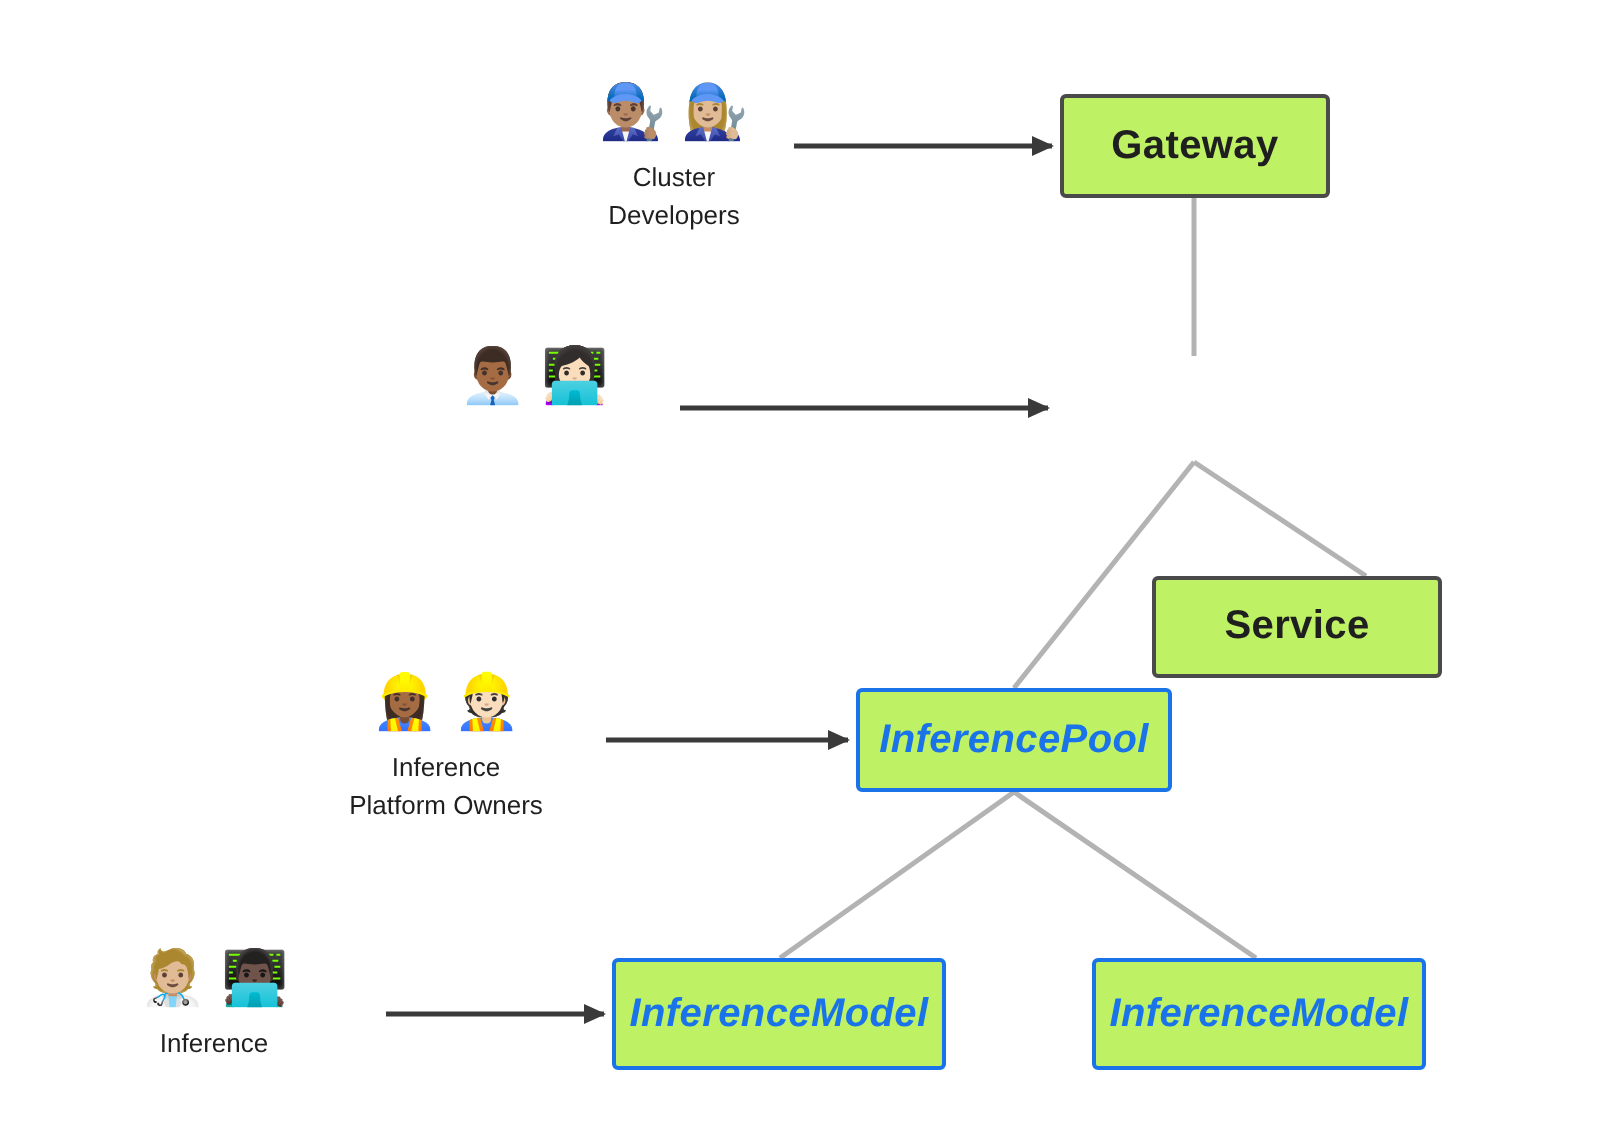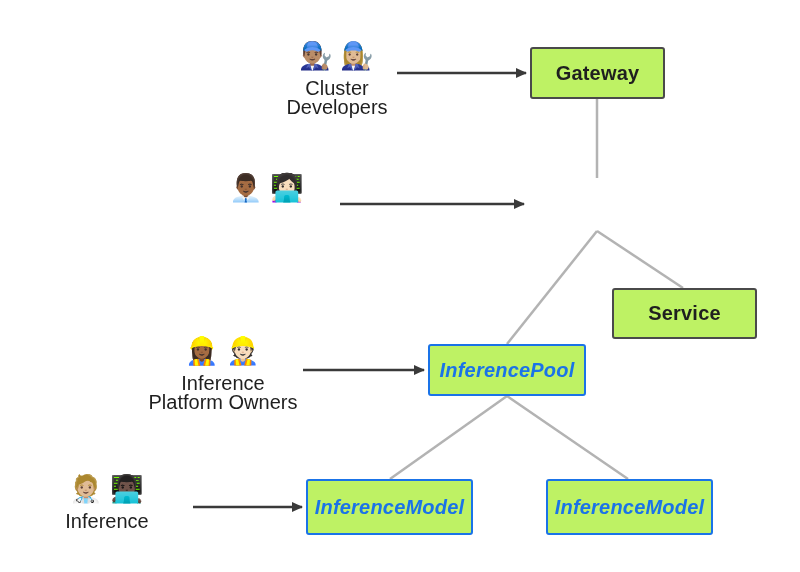--- a/index.html
+++ b/index.html
@@ -48,28 +48,28 @@
     color: #1f1f1f;
   }
   .actor .emoji {
     display: block;
     font-size: 27px;
     line-height: 40px;
     white-space: nowrap;
   }
   .actor .label {
     display: block;
-    font-size: 20px;
+    font-size: 13px;
     line-height: 19px;
     margin-top: 3px;
   }
   
   #node-gateway            { left: 530px; top:  47px; width: 135px; height: 52px; }
   #node-httproute          { left: 528px; top: 178px; width: 139px; height: 53px; }
-  #node-service            { left: 612px; top: 288px; width: 145px; height: 51px; }
+  #node-service            { left: 576px; top: 288px; width: 145px; height: 51px; }
   #node-inferencepool      { left: 428px; top: 344px; width: 158px; height: 52px; }
   #node-inferencemodel-l   { left: 306px; top: 479px; width: 167px; height: 56px; }
   #node-inferencemodel-r   { left: 546px; top: 479px; width: 167px; height: 56px; }
   
   #actor-cluster-operators          { left: 247px; top:  36px; width: 180px; }
   #actor-application-developers     { left: 177px; top: 168px; width: 180px; }
   #actor-inference-platform-owners  { left: 123px; top: 331px; width: 200px; }
   #actor-inference-workload-owners  { left:   7px; top: 469px; width: 200px; }
 </style>
 </head>

